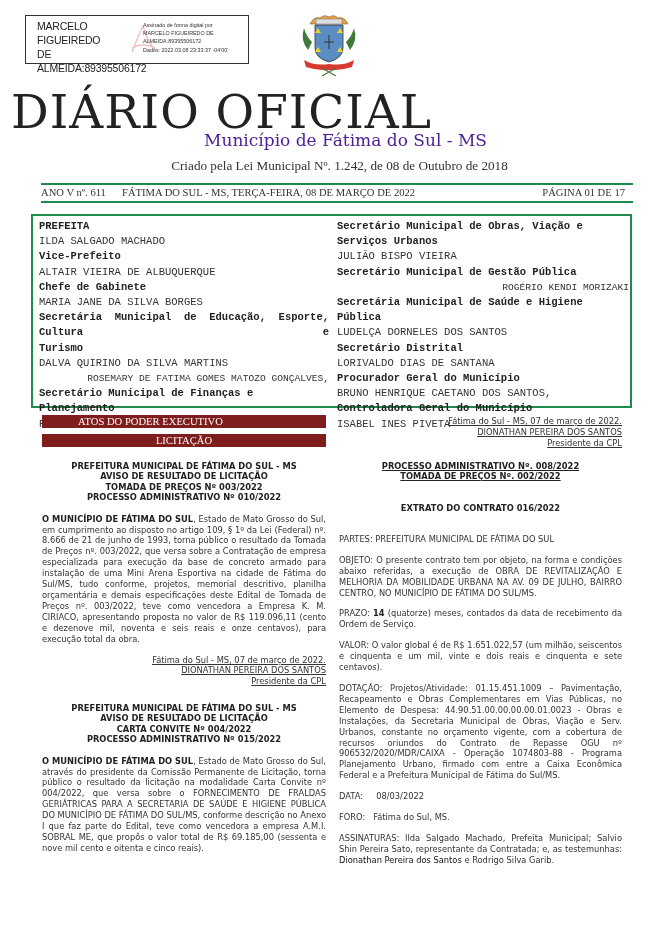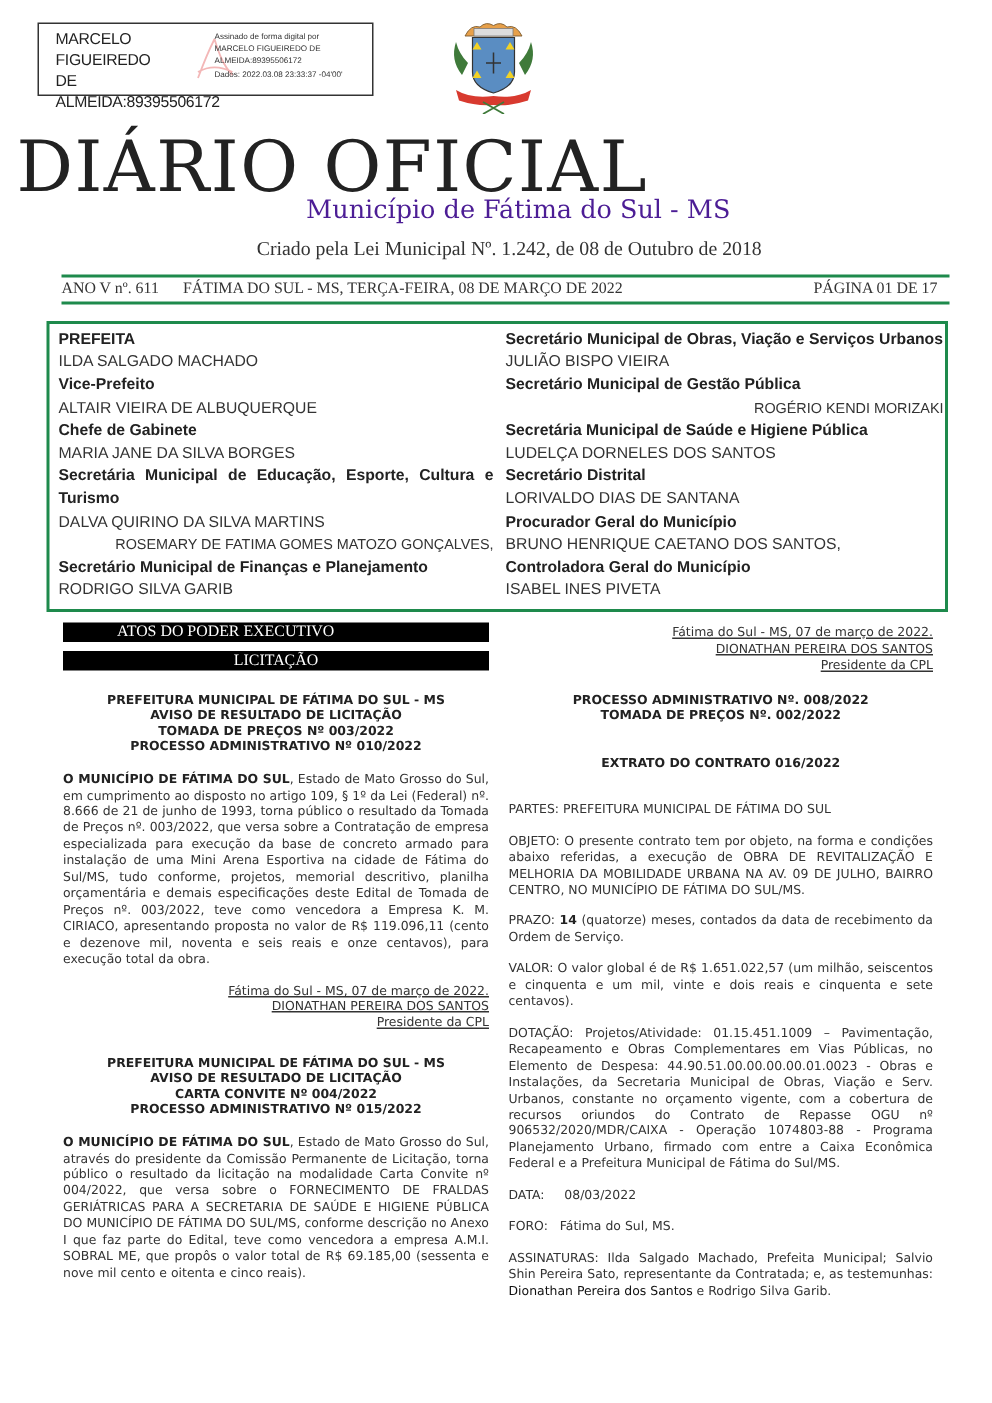--- a/index.html
+++ b/index.html
@@ -17,39 +17,39 @@
   .subtitle { position: absolute; left: 0; top: 130px; width: 661px; text-align: center; font-family: "DejaVu Serif", serif; font-size: 17px; line-height: 20px; color: #4c1d95; padding-left: 30px; }
   .law { position: absolute; left: 0; top: 158px; width: 661px; text-align: center; font-family: "Liberation Serif", serif; font-size: 13.2px; line-height: 16px; color: #333; padding-left: 18px; }
 
   .hr { position: absolute; left: 41px; width: 592px; height: 2px; background: #1e8a4c; }
   .meta-row { position: absolute; left: 41px; top: 186px; width: 592px; height: 14px; font-family: "Liberation Serif", serif; font-size: 10.6px; line-height: 14px; color: #333; }
   .meta-row .ed { position: absolute; left: 0; }
   .meta-row .place { position: absolute; left: 81px; }
   .meta-row .page { position: absolute; right: 8px; }
 
   .officials { position: absolute; left: 31px; top: 214px; width: 601px; height: 194px; border: 2.5px solid #1e8a4c; }
-  .col { position: absolute; top: 3px; font-family: Liberation Sans, sans-serif; font-size: 10.5px; line-height: 15.2px; color: #333; }
+  .col { position: absolute; top: 3px; font-family: Liberation Mono, monospace; font-size: 10.5px; line-height: 15.2px; color: #333; }
   .col.left { left: 6px; width: 290px; }
   .col.right { left: 304px; width: 292px; }
   .col .role { font-weight: bold; color: #222; }
   .col .role.just { text-align: justify; text-align-last: justify; word-spacing: 2px; }
   .col .name.small { font-size: 9.6px; text-align: right; }
 
-  .section-bar { position: absolute; left: 42px; width: 284px; height: 13px; background: #000000; color: #fff; font-family: "Liberation Serif", serif; font-size: 10.6px; line-height: 13px; }
+  .section-bar { position: absolute; left: 42px; width: 284px; height: 13px; background: #7f1d1d; color: #fff; font-family: "Liberation Serif", serif; font-size: 10.6px; line-height: 13px; }
   .section-bar.ato { top: 415px; padding-left: 36px; }
   .section-bar.lic { top: 434px; text-align: center; }
 
   .lc { position: absolute; left: 42px; width: 284px; font-family: "DejaVu Sans", sans-serif; font-size: 8.3px; line-height: 10.9px; color: #333; }
   .rc { position: absolute; left: 339px; width: 283px; font-family: "DejaVu Sans", sans-serif; font-size: 8.3px; line-height: 10.9px; color: #333; }
   .head { text-align: center; font-weight: bold; color: #222; line-height: 10.4px; }
   .head .thin { font-weight: bold; }
   .just { text-align: justify; }
   .b { font-weight: bold; color: #222; }
   .sign { text-align: right; text-decoration: underline; }
-  .u { }
+  .u { text-decoration: underline; }
   .indent { padding-left: 37px; }
 </style>
 </head>
 <body>
 
 <div class="sigbox">
   <div class="sig-name">
     <div>MARCELO FIGUEIREDO</div>
     <div>DE</div>
     <div>ALMEIDA:89395506172</div>

